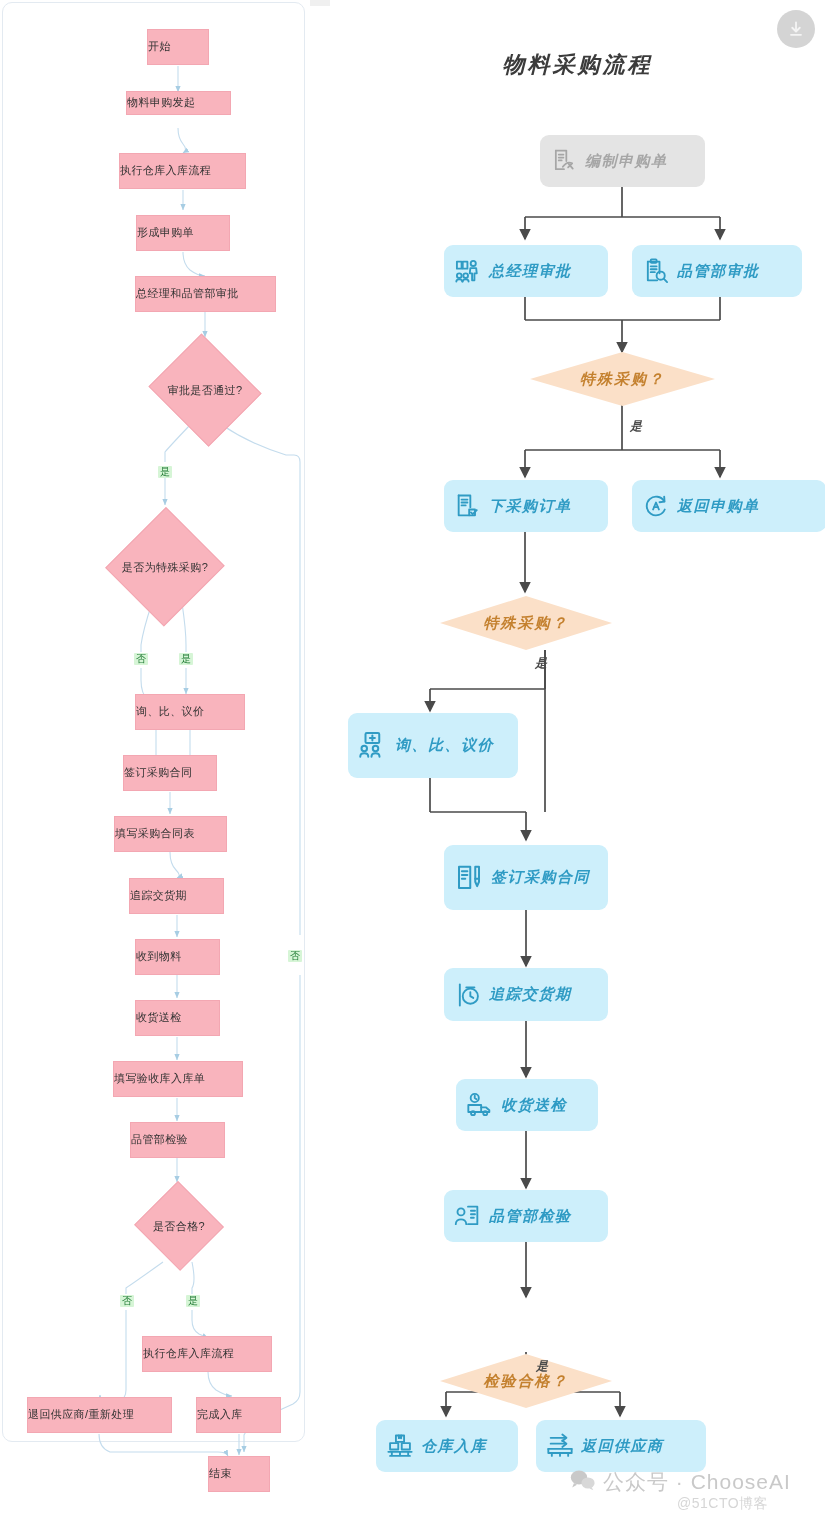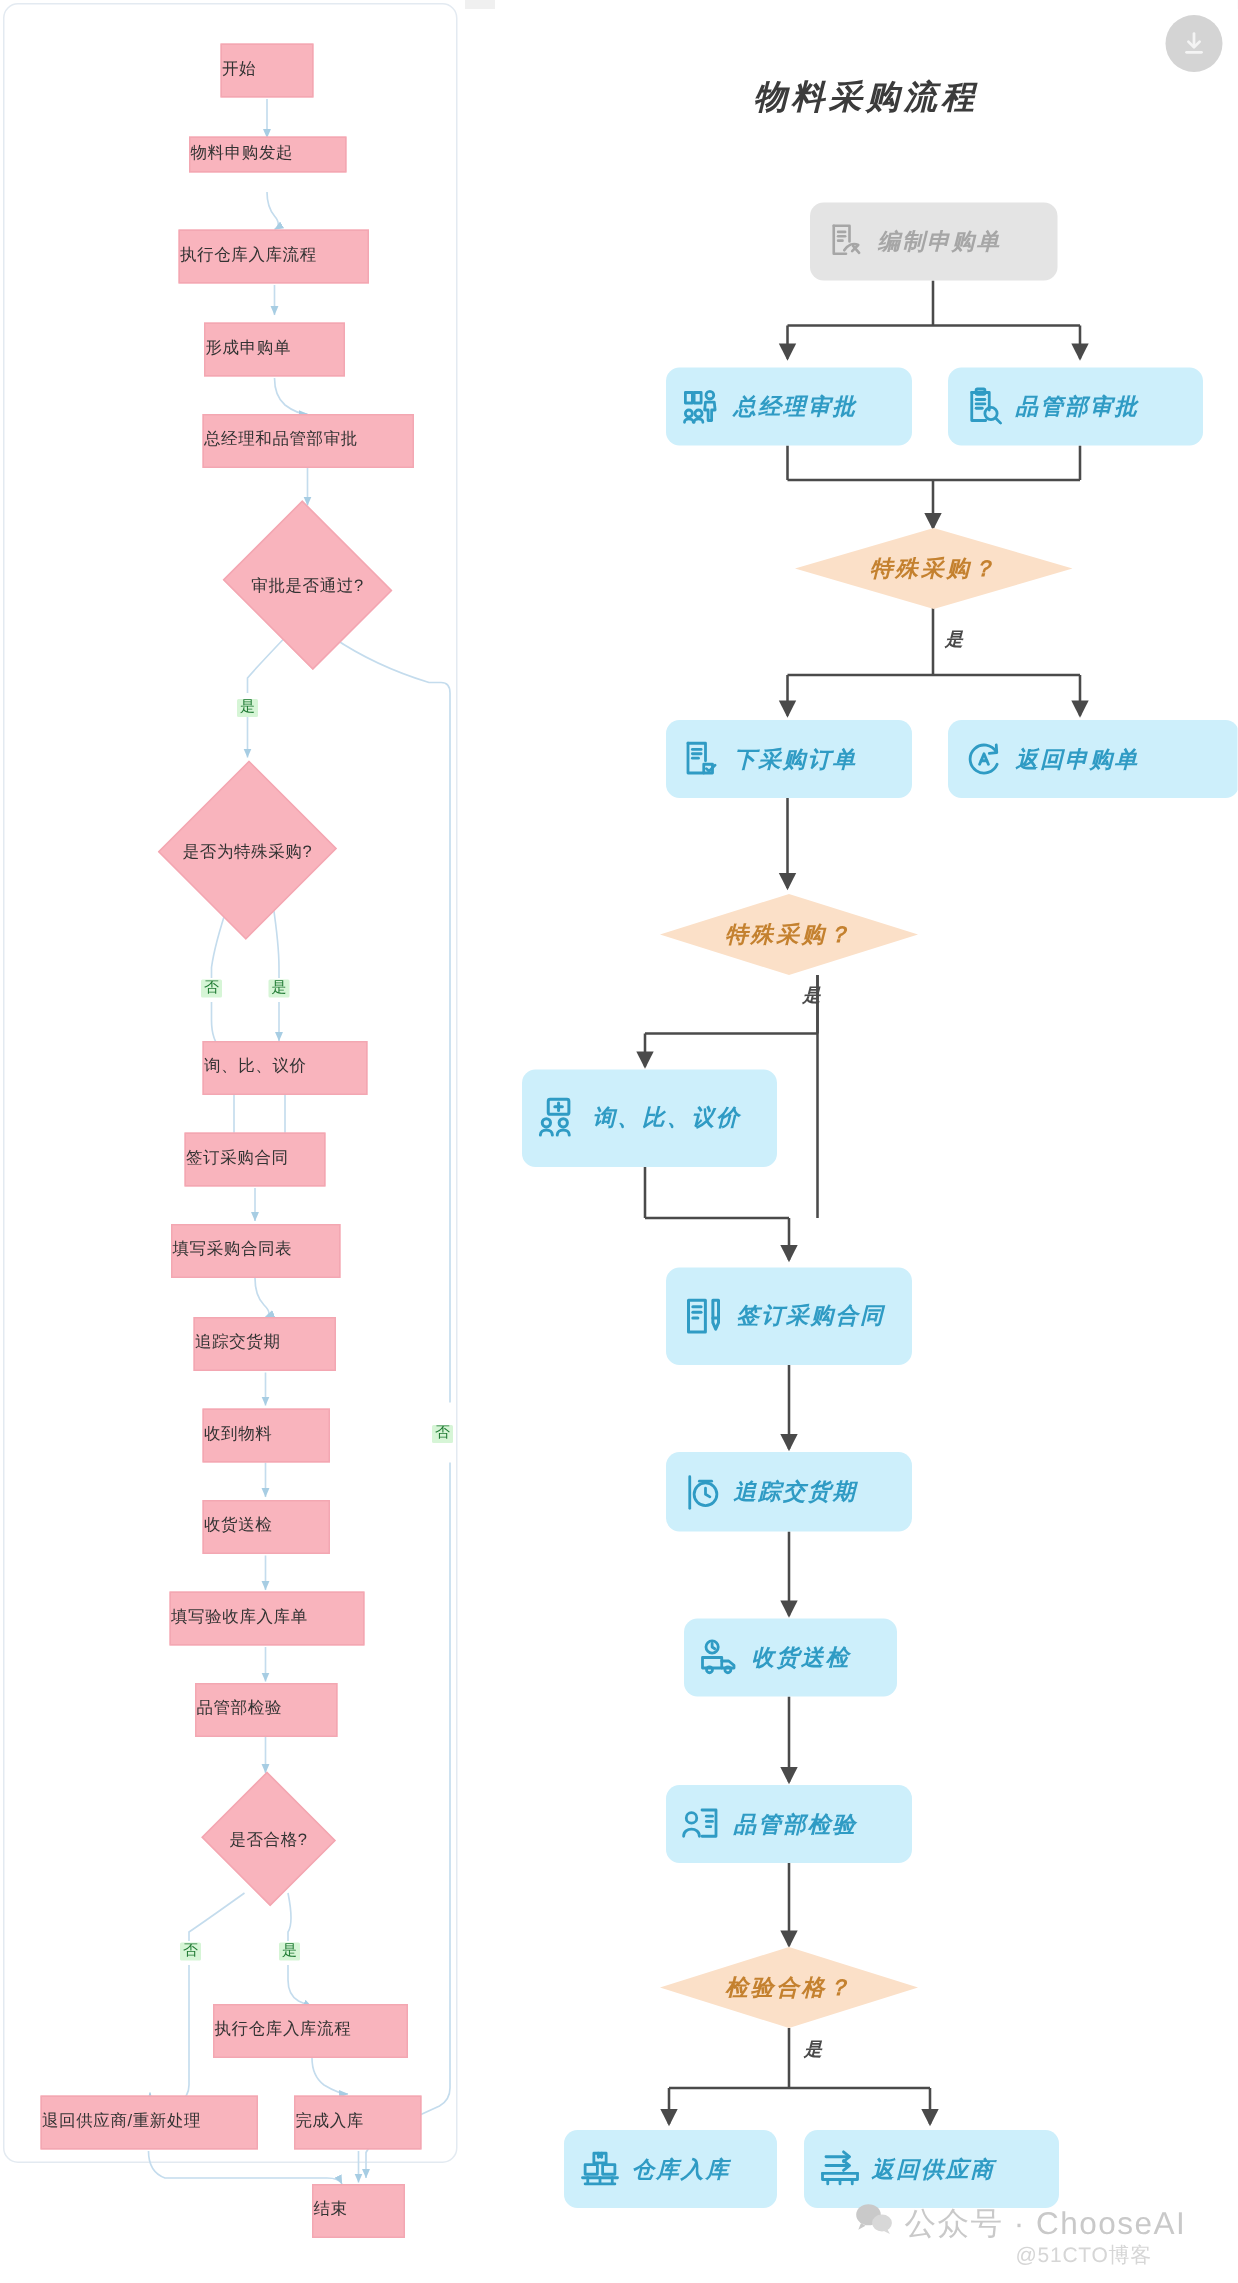--- a/index.html
+++ b/index.html
@@ -504,21 +504,21 @@
           <path d="M1.5 19 C1.5 13.5 10.5 13.5 10.5 19"></path>
           <path d="M12 4 L20 4 L20 19 L12 19"></path>
           <path d="M14.5 7.5 L18 7.5"></path>
             <path d="M14.5 10.5 L18 10.5"></path>
             <path d="M14.5 13.5 L17 13.5"></path>
         </svg>
       </span>
       <span class="rlabel">品管部检验</span>
     </div>
 
-    <div class="rdiamond" style="left:110px; top:1298px; width:172px; height:54px;">
+    <div class="rdiamond" style="left:110px; top:1354px; width:172px; height:54px;">
       <svg class="rdshape" viewBox="0 0 172 54" preserveAspectRatio="none">
         <polygon points="86,0 172,27 86,54 0,27" fill="#fbe0c8"></polygon>
       </svg>
       <div class="rdlabel">检验合格？</div>
     </div>
     <div class="redge-label" style="left:206px; top:1358px;"><span>是</span></div>
 
     <div class="rnode blue" style="left:46px; top:1420px; width:142px; height:52px;">
       <span class="ricon">
         <svg width="28" height="28" viewBox="0 0 24 24" fill="none" stroke="#2f9bc4" stroke-width="1.6" stroke-linecap="round" stroke-linejoin="round">

